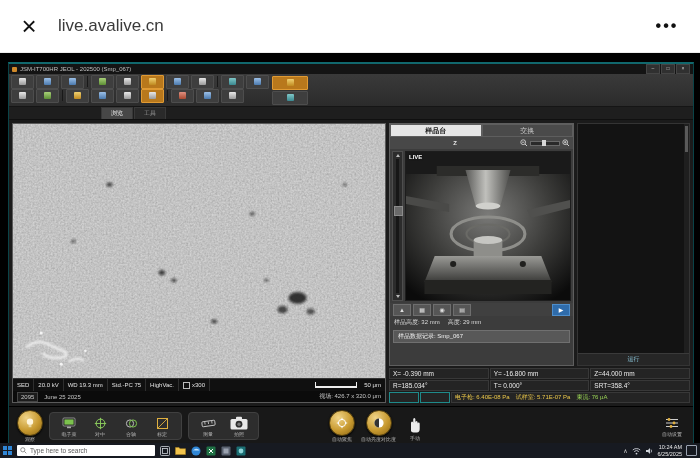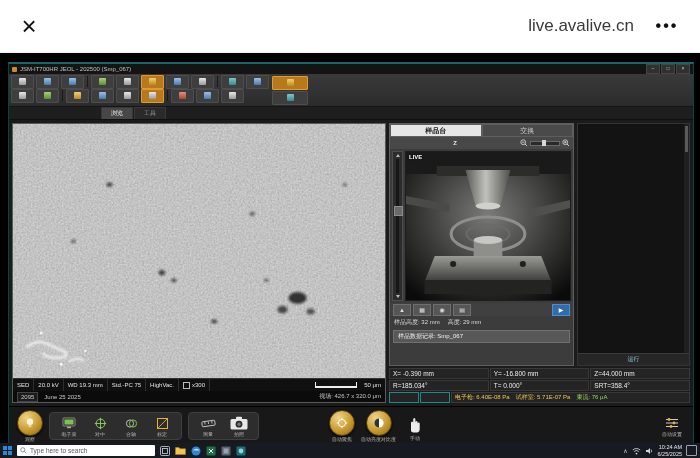--- a/index.html
+++ b/index.html
@@ -2,21 +2,21 @@
 <html><head>
 <meta charset="utf-8">
 <style>
   html,body{margin:0;padding:0}
   body{width:700px;height:458px;position:relative;overflow:hidden;background:#000;font-family:"Liberation Sans",sans-serif}
   .fill{position:absolute;inset:0;width:100%;height:100%}
 
   
   .topbar{position:absolute;top:0;left:0;width:700px;height:52px;background:#fff;border-bottom:1px solid #ececec;display:flex;align-items:center;z-index:5}
   .topbar .x{width:58px;text-align:center;font-size:26px;font-weight:300;color:#111;cursor:pointer;line-height:1}
-  .topbar .title{flex:1;text-align:right;font-size:17px;color:#3a3a3a}
+  .topbar .title{flex:1;text-align:left;font-size:17px;color:#3a3a3a}
   .topbar .dots{width:66px;text-align:center;font-size:16px;letter-spacing:2px;color:#111;font-weight:bold}
 
   
   .desktop{position:absolute;top:52px;left:0;width:700px;height:406px;background:#000}
   .app{position:absolute;left:8px;top:10px;width:684px;height:381px;background:#232323;border:1px solid #0a4347;border-top:2px solid #11686d;display:flex;flex-direction:column}
 
   .titlebar{height:10px;background:#141414;display:flex;align-items:center;gap:3px;padding:0 3px;flex:none}
   .titlebar .ico{width:5px;height:5px;background:#d0892a;border-radius:1px;flex:none}
   .titlebar .t{font-size:6px;color:#c0c0c0;white-space:nowrap;overflow:hidden}
   .winctl{margin-left:auto;display:flex;gap:1px}

